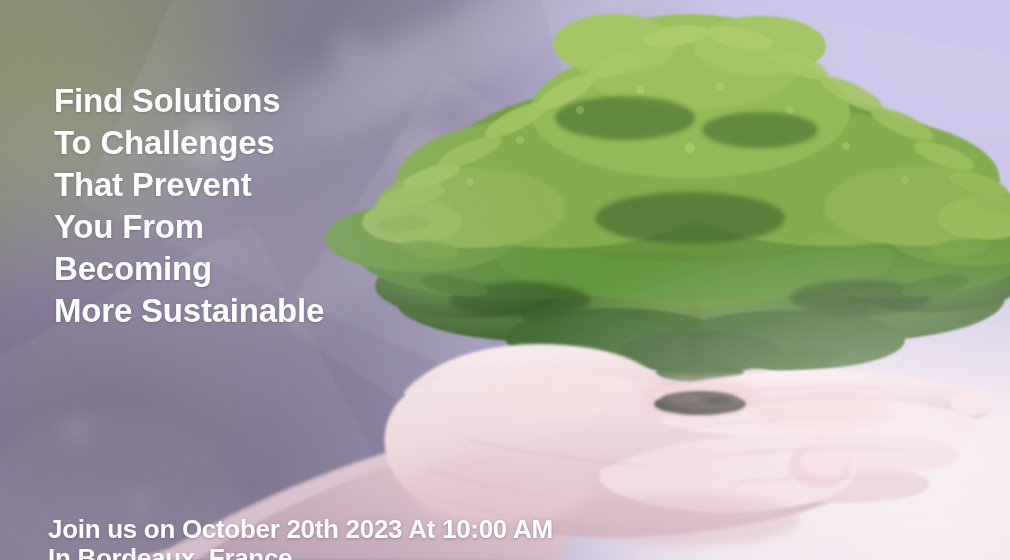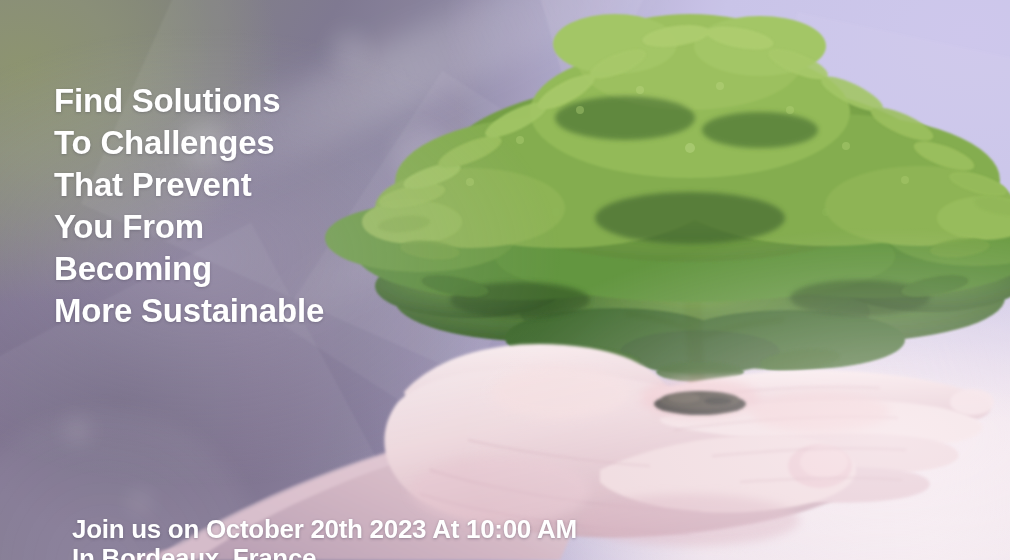--- a/index.html
+++ b/index.html
@@ -106,21 +106,21 @@
     left: 48px;
     top: 515px;
     color: #ffffff;
     font-size: 26px;
     font-weight: 700;
     line-height: 29px;
     letter-spacing: -0.3px;
     text-shadow: 0 1px 3px rgba(60,55,75,0.38);
     white-space: nowrap;
   }
-  .footer-line { display: block; margin-left: 24px; }
+  .footer-line { display: block; }
 </style>
 </head>
 <body>
 
 <div id="poster">
 
   <div class="bg-layer bg-base"></div>
 
   <div class="facet f1"></div>
   <div class="facet f2"></div>

